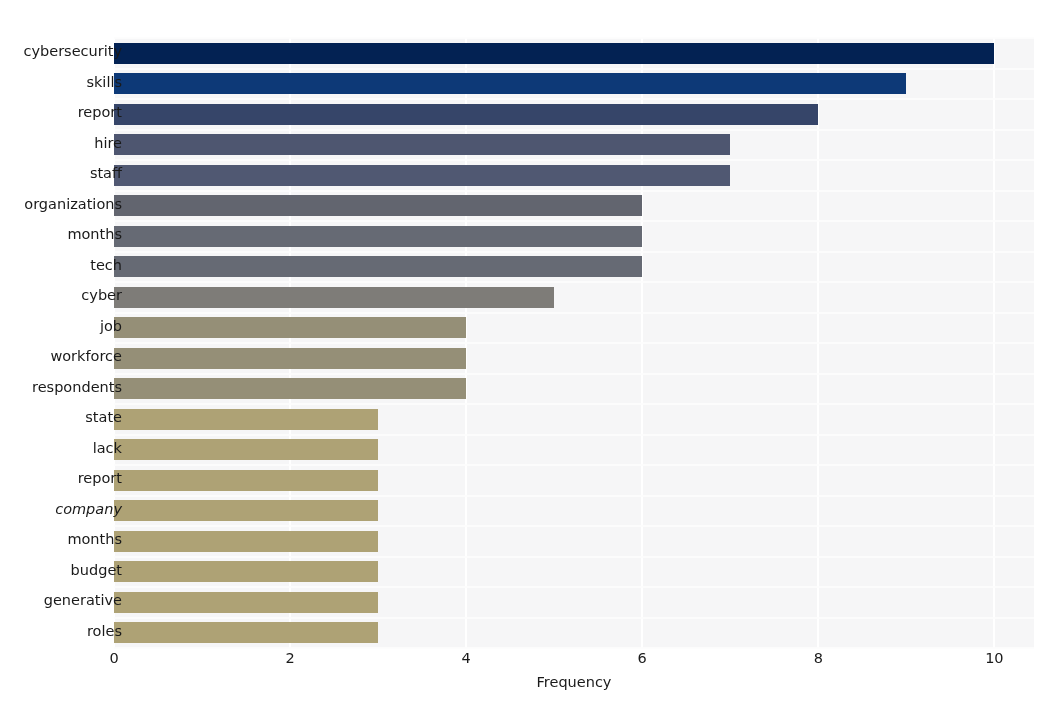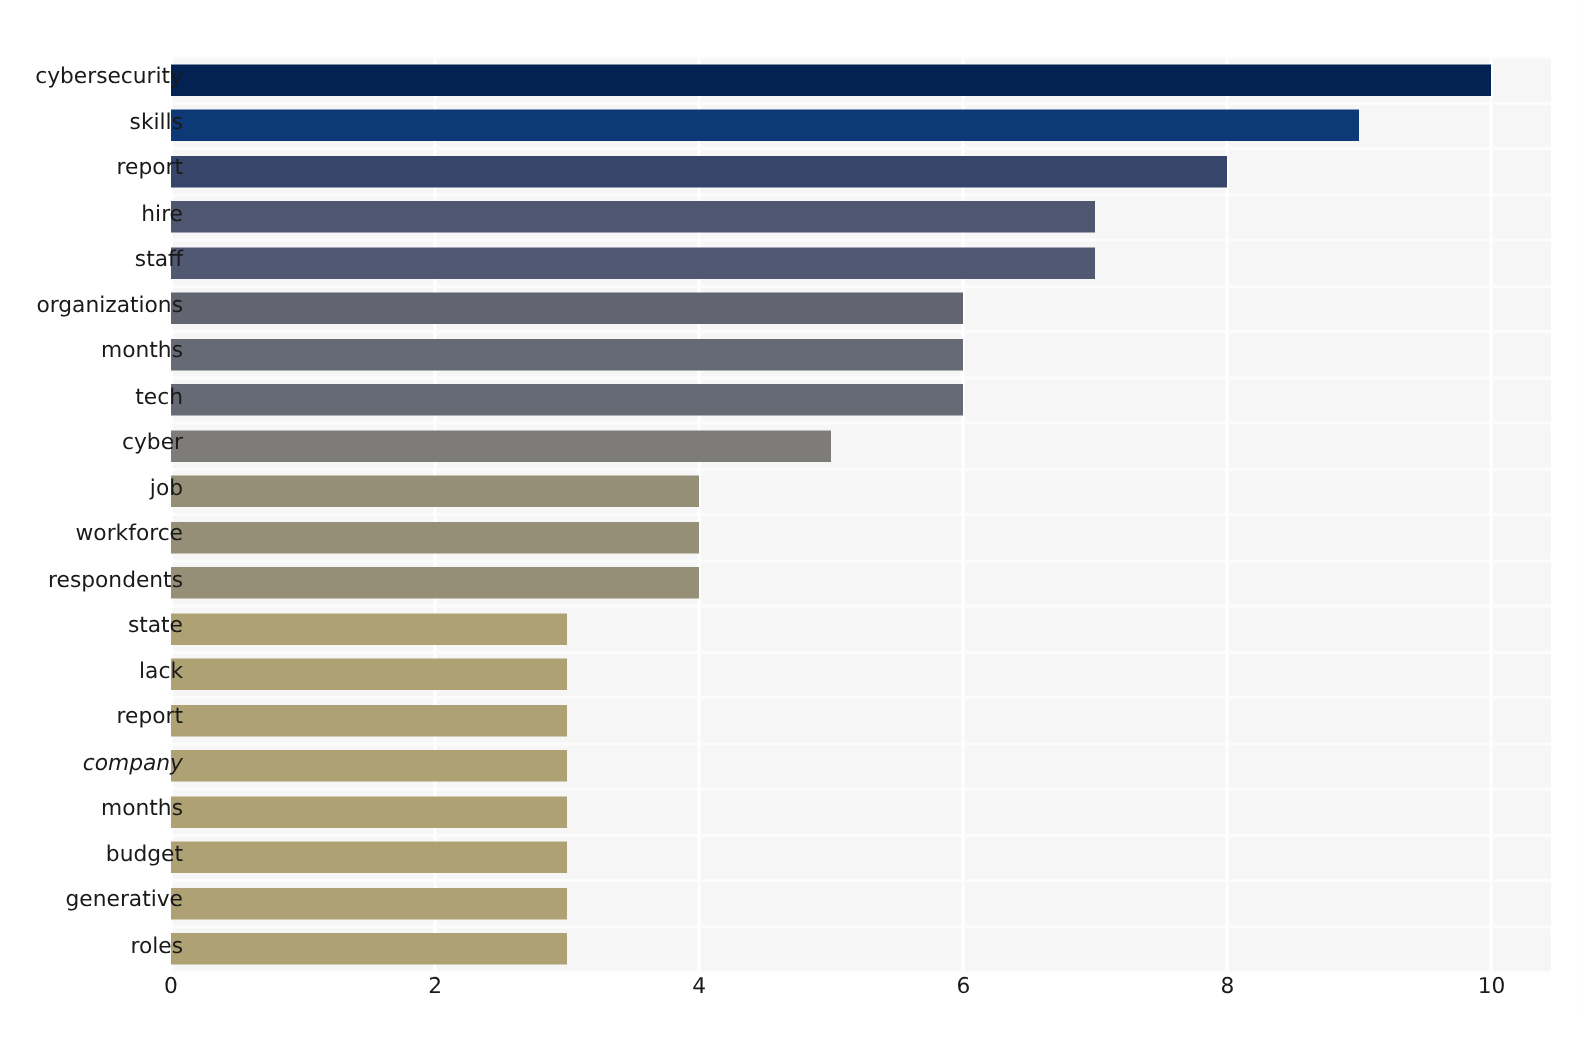--- a/index.html
+++ b/index.html
@@ -240,14 +240,15 @@
 
   <div id="xlabels">
       <div class="xtick" style="left: 114px;">0</div>
       <div class="xtick" style="left: 290.077px;">2</div>
       <div class="xtick" style="left: 466.153px;">4</div>
       <div class="xtick" style="left: 642.23px;">6</div>
       <div class="xtick" style="left: 818.306px;">8</div>
       <div class="xtick" style="left: 994.383px;">10</div>
     </div>
 
+  <div id="xaxis-title">Frequency</div>
 
 </div>
 
 </body></html>

